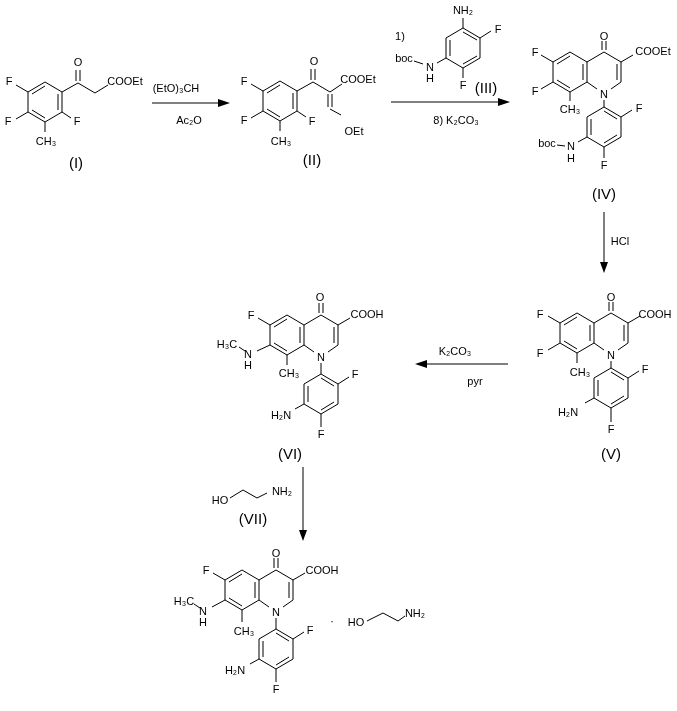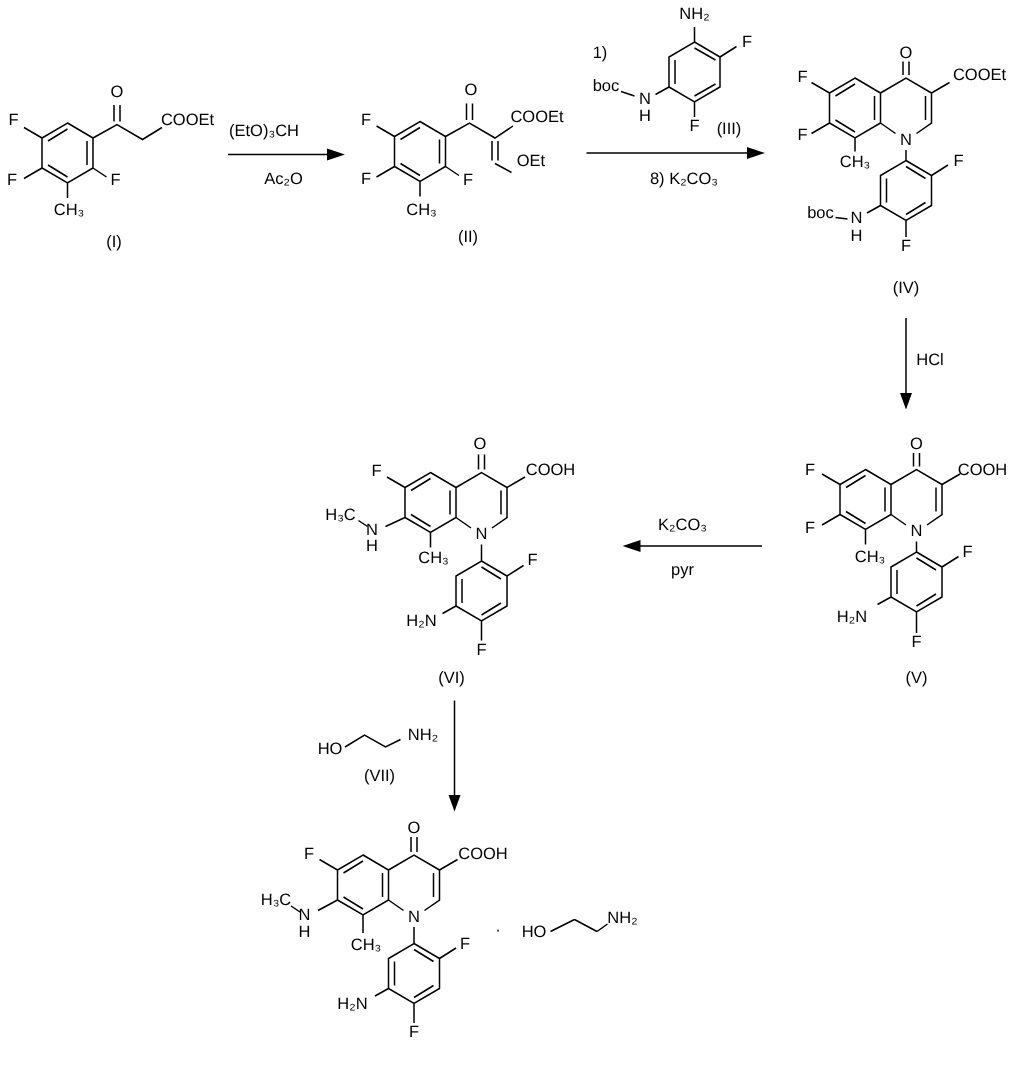--- a/index.html
+++ b/index.html
@@ -1,21 +1,21 @@
 <!DOCTYPE html>
 <html><head>
 <meta charset="utf-8">
 <style>
   html,body{margin:0;padding:0;background:#ffffff;}
   .scheme{position:relative;width:677px;height:711px;background:#fff;overflow:hidden;
           font-family:"Liberation Sans","DejaVu Sans",sans-serif;color:#000;}
   .bonds{position:absolute;left:0;top:0;}
   .lbl{position:absolute;transform:translate(-50%,-50%);font-size:11px;line-height:1;
        white-space:nowrap;color:#000;}
-  .num{font-size:11px;}
+  .num{font-size:15px;}
 </style>
 </head>
 <body>
 
 <div class="scheme">
 
   <svg class="bonds" width="677" height="711" viewBox="0 0 677 711">
 
     <g stroke="#000" stroke-width="1" fill="none">
       <path d="M45 82 L62 92 L62 112 L45 122 L28 112 L28 92 Z
@@ -135,21 +135,21 @@
   <div class="lbl" style="left:8px;top:121px">F</div>
   <div class="lbl" style="left:77px;top:121px">F</div>
   <div class="lbl" style="left:46px;top:141px">CH₃</div>
   <div class="lbl num" style="left:76px;top:162px">(I)</div>
 
   <div class="lbl" style="left:176px;top:88px">(EtO)₃CH</div>
   <div class="lbl" style="left:189px;top:120px">Ac₂O</div>
 
   <div class="lbl" style="left:314px;top:61px">O</div>
   <div class="lbl" style="left:358px;top:79px">COOEt</div>
-  <div class="lbl" style="left:354px;top:108px">OEt</div>
+  <div class="lbl" style="left:354px;top:131px">OEt</div>
   <div class="lbl" style="left:244px;top:81px">F</div>
   <div class="lbl" style="left:244px;top:120px">F</div>
   <div class="lbl" style="left:312px;top:121px">F</div>
   <div class="lbl" style="left:281px;top:141px">CH₃</div>
   <div class="lbl num" style="left:312px;top:159px">(II)</div>
 
   <div class="lbl" style="left:400px;top:36px">1)</div>
   <div class="lbl" style="left:456px;top:120px">8) K₂CO₃</div>
 
   <div class="lbl" style="left:463px;top:10px">NH₂</div>
@@ -180,34 +180,34 @@
   <div class="lbl" style="left:540px;top:314px">F</div>
   <div class="lbl" style="left:540px;top:353px">F</div>
   <div class="lbl" style="left:580px;top:372px">CH₃</div>
   <div class="lbl" style="left:611px;top:355px">N</div>
   <div class="lbl" style="left:645px;top:369px">F</div>
   <div class="lbl" style="left:611px;top:429px">F</div>
   <div class="lbl" style="left:568px;top:412px">H₂N</div>
   <div class="lbl num" style="left:611px;top:453px">(V)</div>
 
   <div class="lbl" style="left:455px;top:351px">K₂CO₃</div>
-  <div class="lbl" style="left:455px;top:381px">pyr</div>
+  <div class="lbl" style="left:475px;top:381px">pyr</div>
 
   <div class="lbl" style="left:320px;top:297px">O</div>
   <div class="lbl" style="left:367px;top:314px">COOH</div>
   <div class="lbl" style="left:251px;top:315px">F</div>
   <div class="lbl" style="left:227px;top:344px">H₃C</div>
   <div class="lbl" style="left:248px;top:354px">N</div>
   <div class="lbl" style="left:248px;top:365px">H</div>
   <div class="lbl" style="left:289px;top:373px">CH₃</div>
   <div class="lbl" style="left:321px;top:357px">N</div>
   <div class="lbl" style="left:355px;top:374px">F</div>
   <div class="lbl" style="left:321px;top:434px">F</div>
   <div class="lbl" style="left:281px;top:415px">H₂N</div>
-  <div class="lbl num" style="left:301px;top:453px">(VI)</div>
+  <div class="lbl num" style="left:290px;top:453px">(VI)</div>
 
   <div class="lbl" style="left:220px;top:500px">HO</div>
   <div class="lbl" style="left:282px;top:491px">NH₂</div>
   <div class="lbl num" style="left:253px;top:518px">(VII)</div>
 
   <div class="lbl" style="left:276px;top:553px">O</div>
   <div class="lbl" style="left:322px;top:570px">COOH</div>
   <div class="lbl" style="left:206px;top:570px">F</div>
   <div class="lbl" style="left:184px;top:601px">H₃C</div>
   <div class="lbl" style="left:203px;top:611px">N</div>

